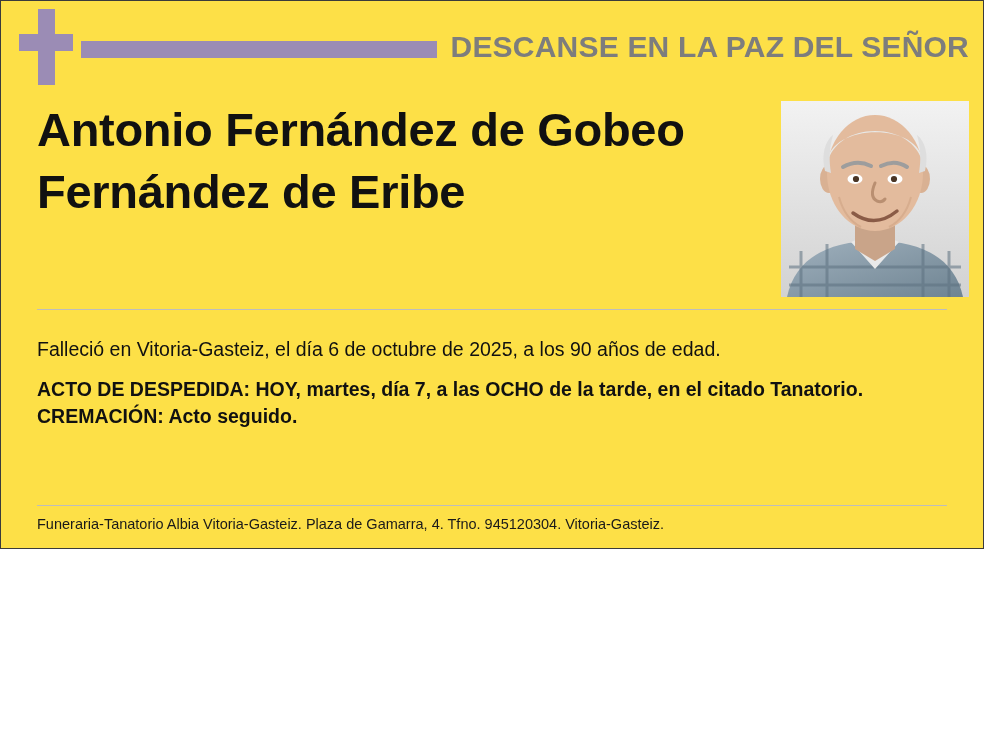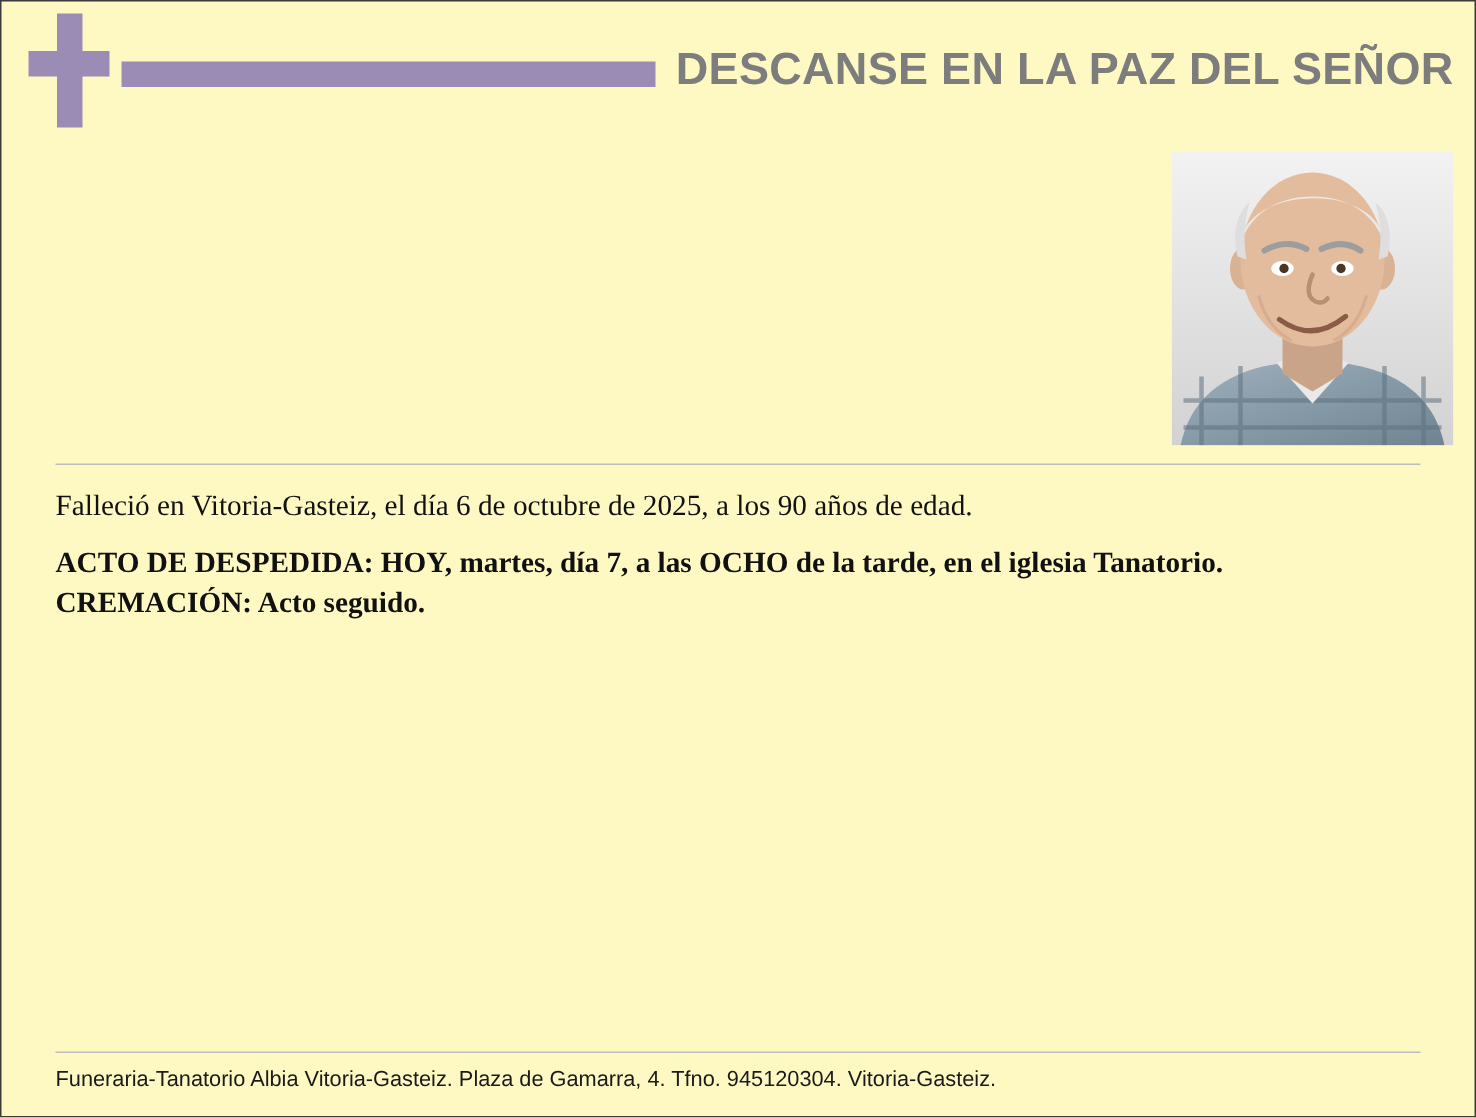--- a/index.html
+++ b/index.html
@@ -6,23 +6,23 @@
     margin: 0;
     padding: 0;
     background: #ffffff;
   }
   body {
     font-family: "Liberation Sans", sans-serif;
   }
   .obituary {
     position: relative;
     width: 984px;
-    height: 745px;
+    height: 549px;
     box-sizing: border-box;
-    background: #fef9c3;
+    background: #fde047;
     border: 1px solid #3b3b3b;
     overflow: hidden;
   }
 
   
   .header {
     position: relative;
     height: 92px;
     display: flex;
     align-items: center;
@@ -98,25 +98,24 @@
   .divider {
     margin: 14px 36px 0 36px;
     border-top: 1px solid #bdbdbd;
   }
 
   
   .body {
     padding: 14px 34px 0 36px;
   }
   .body p {
-    margin: 0 0 10px 0;
+    margin: 12px 0 10px 0;
     font-size: 19.5px;
     line-height: 1.42;
     color: #111111;
-    font-family: Liberation Serif, serif;
   }
   .body p.bold {
     font-weight: bold;
   }
 
   
   .footer {
     position: absolute;
     left: 0;
     right: 0;
@@ -138,20 +137,21 @@
 
 <div class="obituary">
 
   <div class="header">
     <div class="cross"></div>
     <div class="header-bar"></div>
     <div class="header-title">DESCANSE EN LA PAZ DEL SEÑOR</div>
   </div>
 
   <div class="name-row">
+    <div class="deceased-name">Antonio Fernández de Gobeo Fernández de Eribe</div>
 
     <div class="portrait">
       <svg viewBox="0 0 188 196" width="188" height="196" preserveAspectRatio="xMidYMid slice">
         <defs>
           <linearGradient id="bgGrad" x1="0" y1="0" x2="0" y2="1">
             <stop offset="0%" stop-color="#f2f2f2"></stop>
             <stop offset="100%" stop-color="#d2d2d2"></stop>
           </linearGradient>
           <linearGradient id="shirtGrad" x1="0" y1="0" x2="1" y2="1">
             <stop offset="0%" stop-color="#9fb0bd"></stop>
@@ -204,21 +204,21 @@
           <path d="M130 96 q-6 22 -22 30" stroke="#cfa384" stroke-width="2" fill="none" opacity="0.6"></path>
         </g>
       </svg>
     </div>
   </div>
 
   <div class="divider"></div>
 
   <div class="body">
     <p>Falleció en Vitoria-Gasteiz, el día 6 de octubre de 2025, a los 90 años de edad.</p>
-    <p class="bold">ACTO DE DESPEDIDA: HOY, martes, día 7, a las OCHO de la tarde, en el iglesia Tanatorio. CREMACIÓN: Acto seguido.</p>
+    <p class="bold">ACTO DE DESPEDIDA: HOY, martes, día 7, a las OCHO de la tarde, en el citado Tanatorio. CREMACIÓN: Acto seguido.</p>
   </div>
 
   <div class="footer">
     <div class="footer-rule"></div>
     <div class="footer-text">Funeraria-Tanatorio Albia Vitoria-Gasteiz. Plaza de Gamarra, 4. Tfno. 945120304. Vitoria-Gasteiz.</div>
   </div>
 
 </div>
 
 </body></html>

